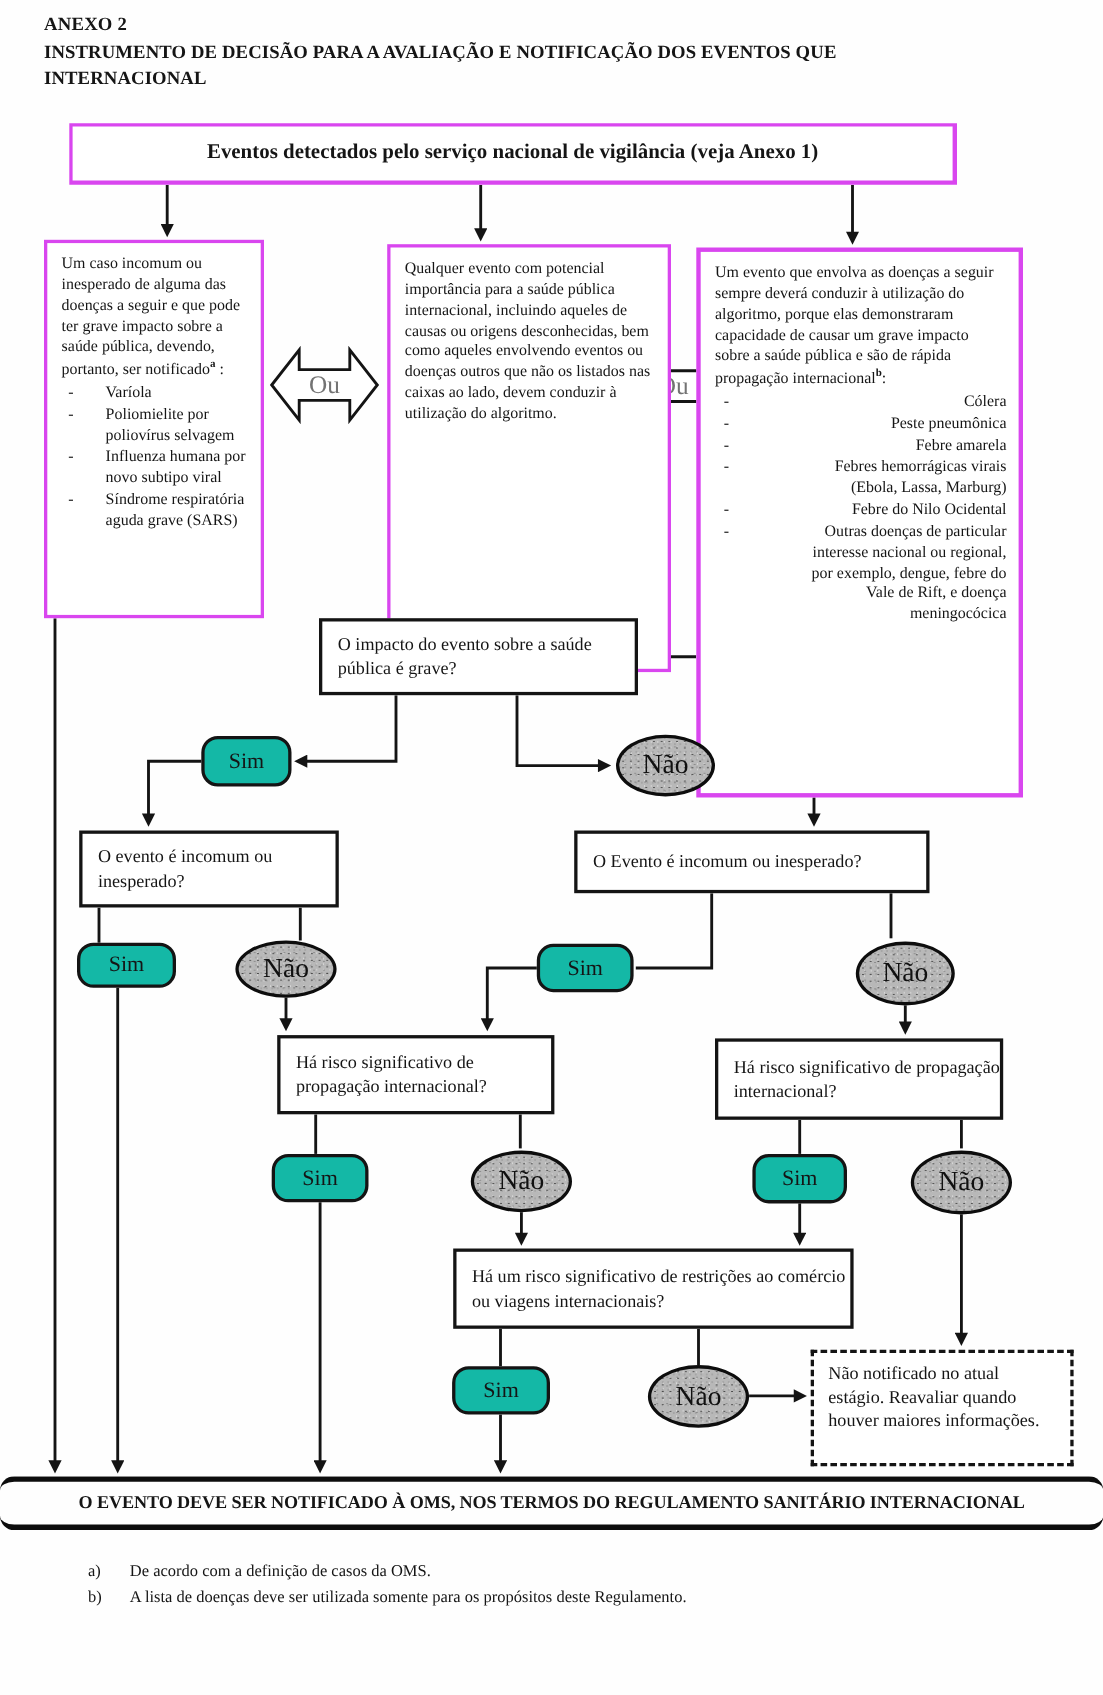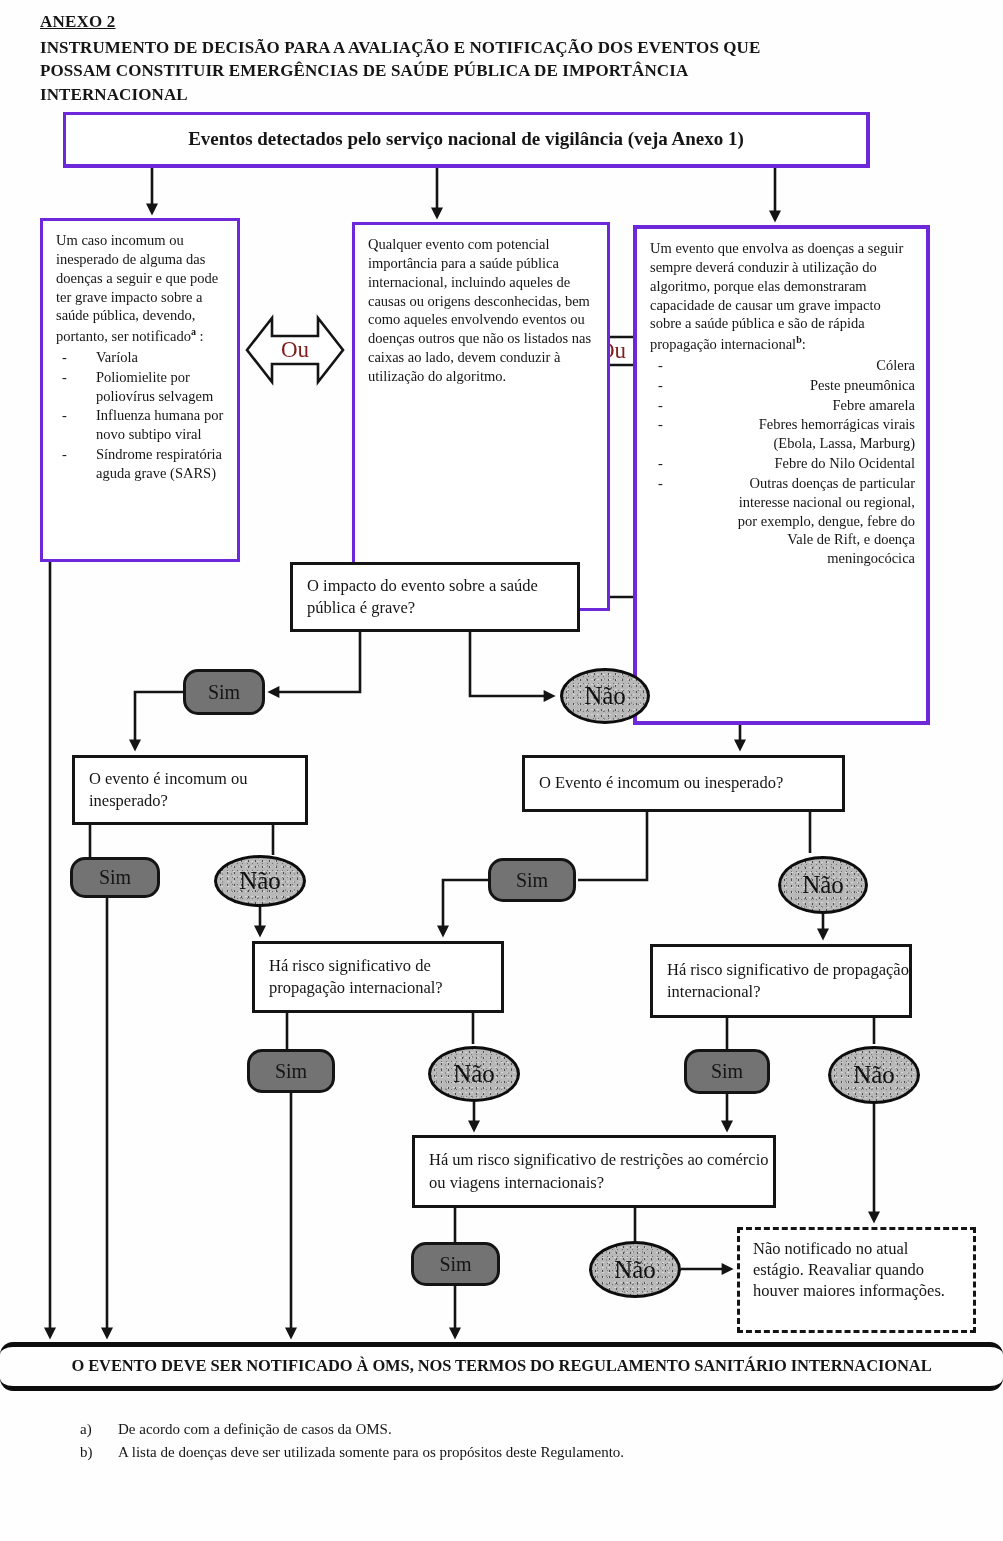--- a/index.html
+++ b/index.html
@@ -3,24 +3,24 @@
 <meta charset="utf-8">
 <style>
   html,body{margin:0;padding:0;background:#e8e8e8;}
   .canvas{
     position:relative;width:1003px;height:1541px;margin:0 auto;
     background:#fefefe;color:#151515;
     font-family:"Liberation Serif","DejaVu Serif",serif;
     overflow:hidden;
   }
   .abs{position:absolute;}
-  .annex-label{left:40px;top:12px;font-size:17px;font-weight:bold;letter-spacing:.2px;text-decoration:underline;}
+  .annex-label{left:40px;top:12px;font-size:17px;font-weight:bold;letter-spacing:.2px;}
   .doc-title{left:40px;top:36px;width:940px;font-size:17px;font-weight:bold;line-height:1.38;letter-spacing:.1px;}
   .box{
-    position:absolute;background:#fff;border:3px solid #6d28d9;
+    position:absolute;background:#fff;border:3px solid #d946ef;
     box-sizing:border-box;font-size:14.5px;line-height:1.3;
   }
   .top-box{
     left:63px;top:112px;width:807px;height:56px;
     display:flex;align-items:center;justify-content:center;
     font-size:19px;font-weight:bold;border-width:3px 4px 4px 3px;
   }
   .src-box{padding:10px 11px 10px 13px;}
   .left-box{left:40px;top:218px;width:200px;height:344px;}
   .middle-box{left:352px;top:222px;width:258px;height:389px;}
@@ -37,21 +37,21 @@
     font-size:16.5px;line-height:1.35;display:flex;align-items:center;
     padding:6px 0 6px 14px;
   }
   .q-impact{left:290px;top:562px;width:290px;height:70px;}
   .q-unusual-left{left:72px;top:755px;width:236px;height:70px;}
   .q-unusual-right{left:522px;top:755px;width:323px;height:57px;}
   .q-spread-left{left:252px;top:941px;width:252px;height:72px;}
   .q-spread-right{left:650px;top:944px;width:262px;height:74px;}
   .q-trade{left:412px;top:1135px;width:364px;height:73px;}
   .yes-node{
-    position:absolute;background:#737373;border:3px solid #141414;border-radius:15px;
+    position:absolute;background:#14b8a6;border:3px solid #141414;border-radius:15px;
     box-sizing:border-box;display:flex;align-items:center;justify-content:center;
     font-size:20px;
   }
   .no-node{
     position:absolute;border:3px solid #0d0d0d;border-radius:50%;
     box-sizing:border-box;display:flex;align-items:center;justify-content:center;
     font-size:25px;color:#101010;
     background-color:#b8b8b8;
     background-image:
       radial-gradient(#4d4d4d 12%, rgba(0,0,0,0) 13%),
@@ -69,21 +69,21 @@
   .notify-bar{
     position:absolute;left:0;top:1342px;width:1003px;box-sizing:border-box;
     border-top:5px solid #0d0d0d;border-bottom:5px solid #0d0d0d;
     padding:9px 0 10px 0;text-align:center;
     font-size:16.5px;font-weight:bold;letter-spacing:-0.1px;white-space:nowrap;border-radius:13px;
   }
   .footnotes{left:80px;top:1418px;width:820px;font-size:15px;line-height:1.5;}
   .footnote-row{display:flex;}
   .footnote-marker{width:38px;flex:0 0 38px;}
   .or-label{
-    position:absolute;font-size:23px;color:#7f1d1d;
+    position:absolute;font-size:23px;color:#737373;
     transform:translate(-50%,-54%);
   }
   svg.connectors{position:absolute;left:0;top:0;pointer-events:none;}
 </style>
 </head>
 <body>
 
 <div class="canvas">
 
   <svg class="connectors" width="1003" height="1541" viewBox="0 0 1003 1541">
@@ -143,21 +143,20 @@
 
     <g fill="#fff" stroke="#141414" stroke-width="2.6" stroke-linejoin="miter">
       <polygon points="247,350 272,318 272,336 318,336 318,318 343,350 318,382 318,364 272,364 272,382"></polygon>
       <polygon points="564,351 589,319 589,337 635,337 635,319 660,351 635,383 635,365 589,365 589,383"></polygon>
     </g>
   </svg>
 
   <div class="abs annex-label">ANEXO 2</div>
   <div class="abs doc-title">
     <div>INSTRUMENTO DE DECISÃO PARA A AVALIAÇÃO E NOTIFICAÇÃO DOS EVENTOS QUE</div>
-    <div>POSSAM CONSTITUIR EMERGÊNCIAS DE SAÚDE PÚBLICA DE IMPORTÂNCIA</div>
     <div>INTERNACIONAL</div>
   </div>
 
   <div class="box top-box">Eventos detectados pelo serviço nacional de vigilância (veja Anexo 1)</div>
 
   <div class="box src-box left-box">
     <p><span>Um caso incomum ou inesperado de alguma das doenças a seguir e que pode ter grave impacto sobre a saúde pública, devendo, portanto, ser notificado</span><sup>a</sup><span> :</span></p>
     <ul>
       <li>Varíola</li>
       <li>Poliomielite por poliovírus selvagem</li>

